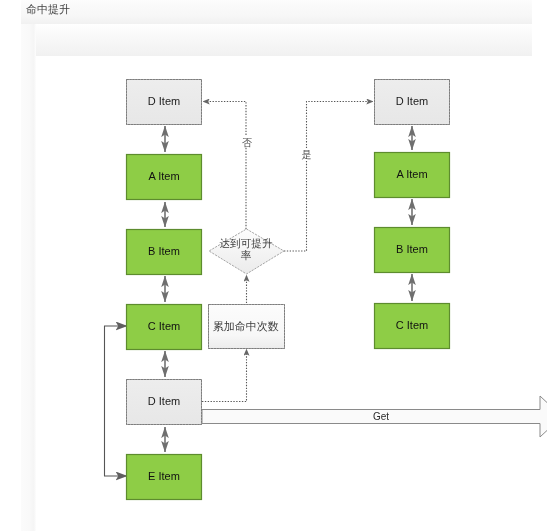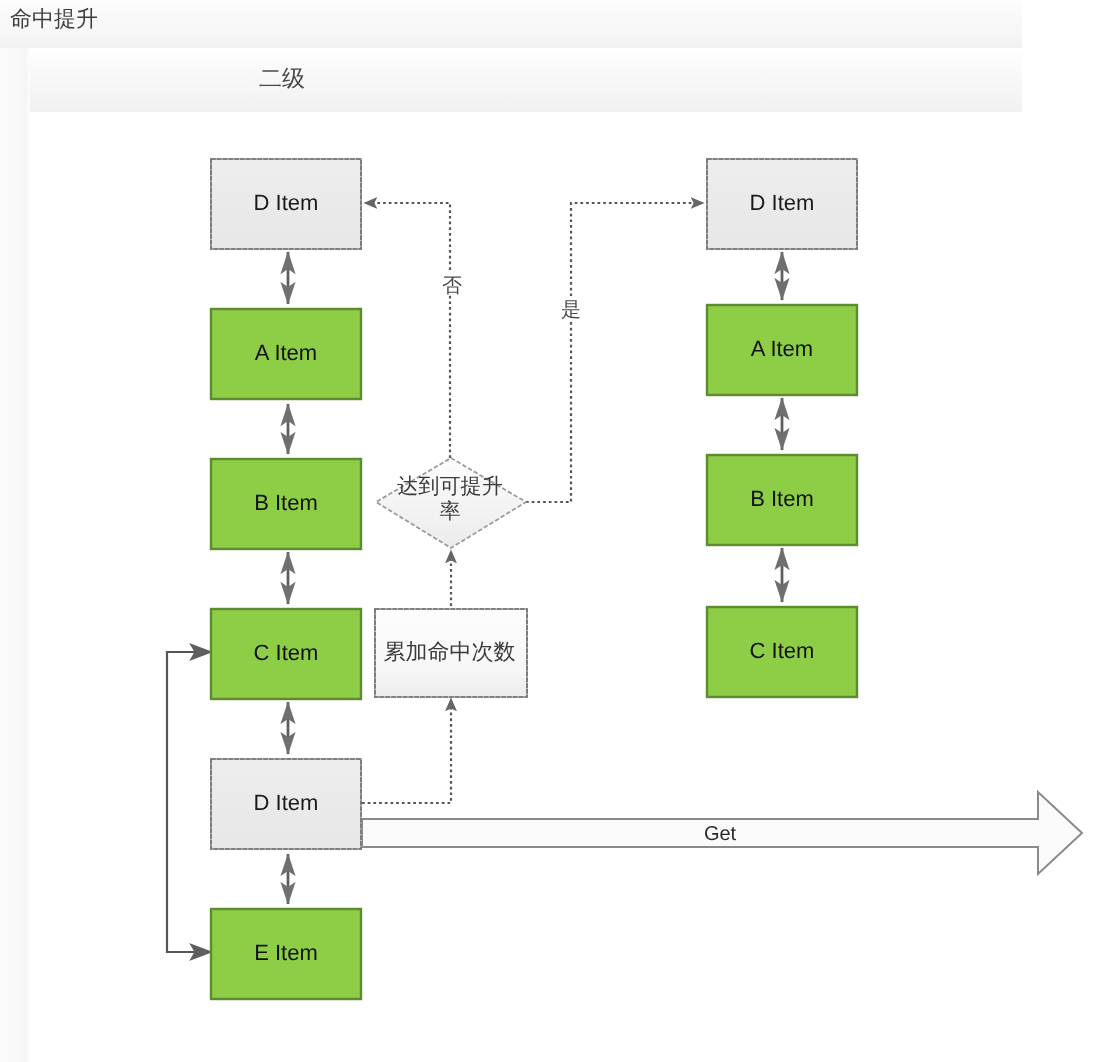--- a/index.html
+++ b/index.html
@@ -1,34 +1,33 @@
 <!DOCTYPE html>
 <html><head>
 <meta charset="utf-8">
 <title>flow</title>
 <style>
   html,body{margin:0;padding:0;}
   body{width:547px;height:531px;background:#ffffff;font-family:"Liberation Sans",sans-serif;overflow:hidden;}
-  #root{position:relative;width:469px;height:531px;}
+  #root{position:relative;width:469px;height:531px;margin-left:21px;}
   .leftstrip{position:absolute;left:0;top:0;width:15px;height:531px;background:linear-gradient(90deg,#fbfbfb,#f9f9f9 55%,#f5f5f5 85%,#fdfdfd);}
   .hdr{position:absolute;left:0;top:0;width:511px;height:24px;background:linear-gradient(180deg,#fdfdfd 0%,#fafafa 25%,#f7f7f7 65%,#f1f1f1 100%);}
   .hdr-title{position:absolute;left:5px;top:2px;font-size:11px;color:#3f3f3f;}
   .subhdr{position:absolute;left:15px;top:24px;width:496px;height:32px;background:linear-gradient(180deg,#ffffff 0%,#fbfbfb 22%,#f6f6f6 60%,#f1f1f1 100%);}
   .col-h{position:absolute;top:33px;font-size:11.5px;color:#4a4a4a;width:120px;text-align:center;line-height:14px;}
   svg{position:absolute;left:0;top:0;}
 </style>
 </head>
 <body>
 
 <div id="root">
   <div class="leftstrip"></div>
   <div class="hdr"></div>
   <div class="hdr-title">命中提升</div>
   <div class="subhdr"></div>
-  <div class="col-h" style="left:81px">二级</div>
 
   <svg width="547" height="531" viewBox="0 0 547 531">
     <defs>
       <linearGradient id="grayg" x1="0" y1="0" x2="0" y2="1">
         <stop offset="0" stop-color="#ededed"></stop>
           <stop offset="1" stop-color="#e7e7e7"></stop>
       </linearGradient>
       <linearGradient id="ag" x1="0" y1="0" x2="0" y2="1">
         <stop offset="0" stop-color="#fcfcfc"></stop>
           <stop offset="0.7" stop-color="#f7f7f7"></stop>

